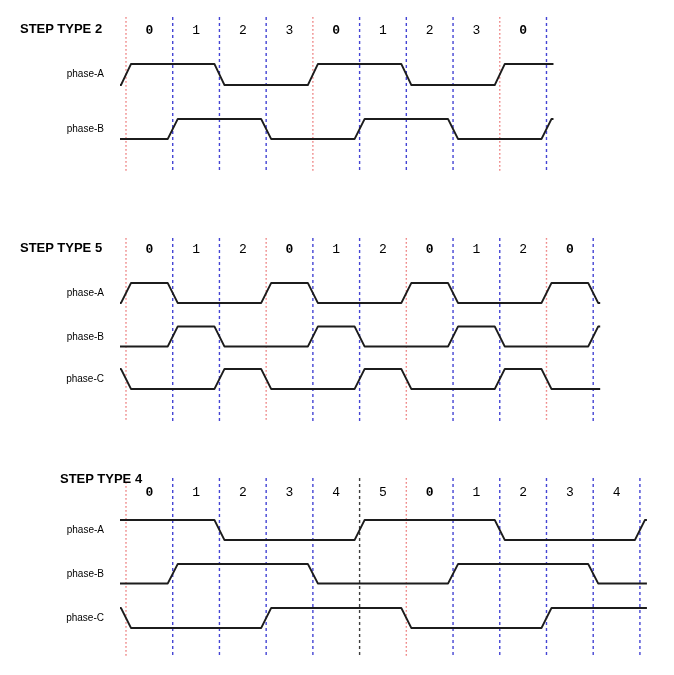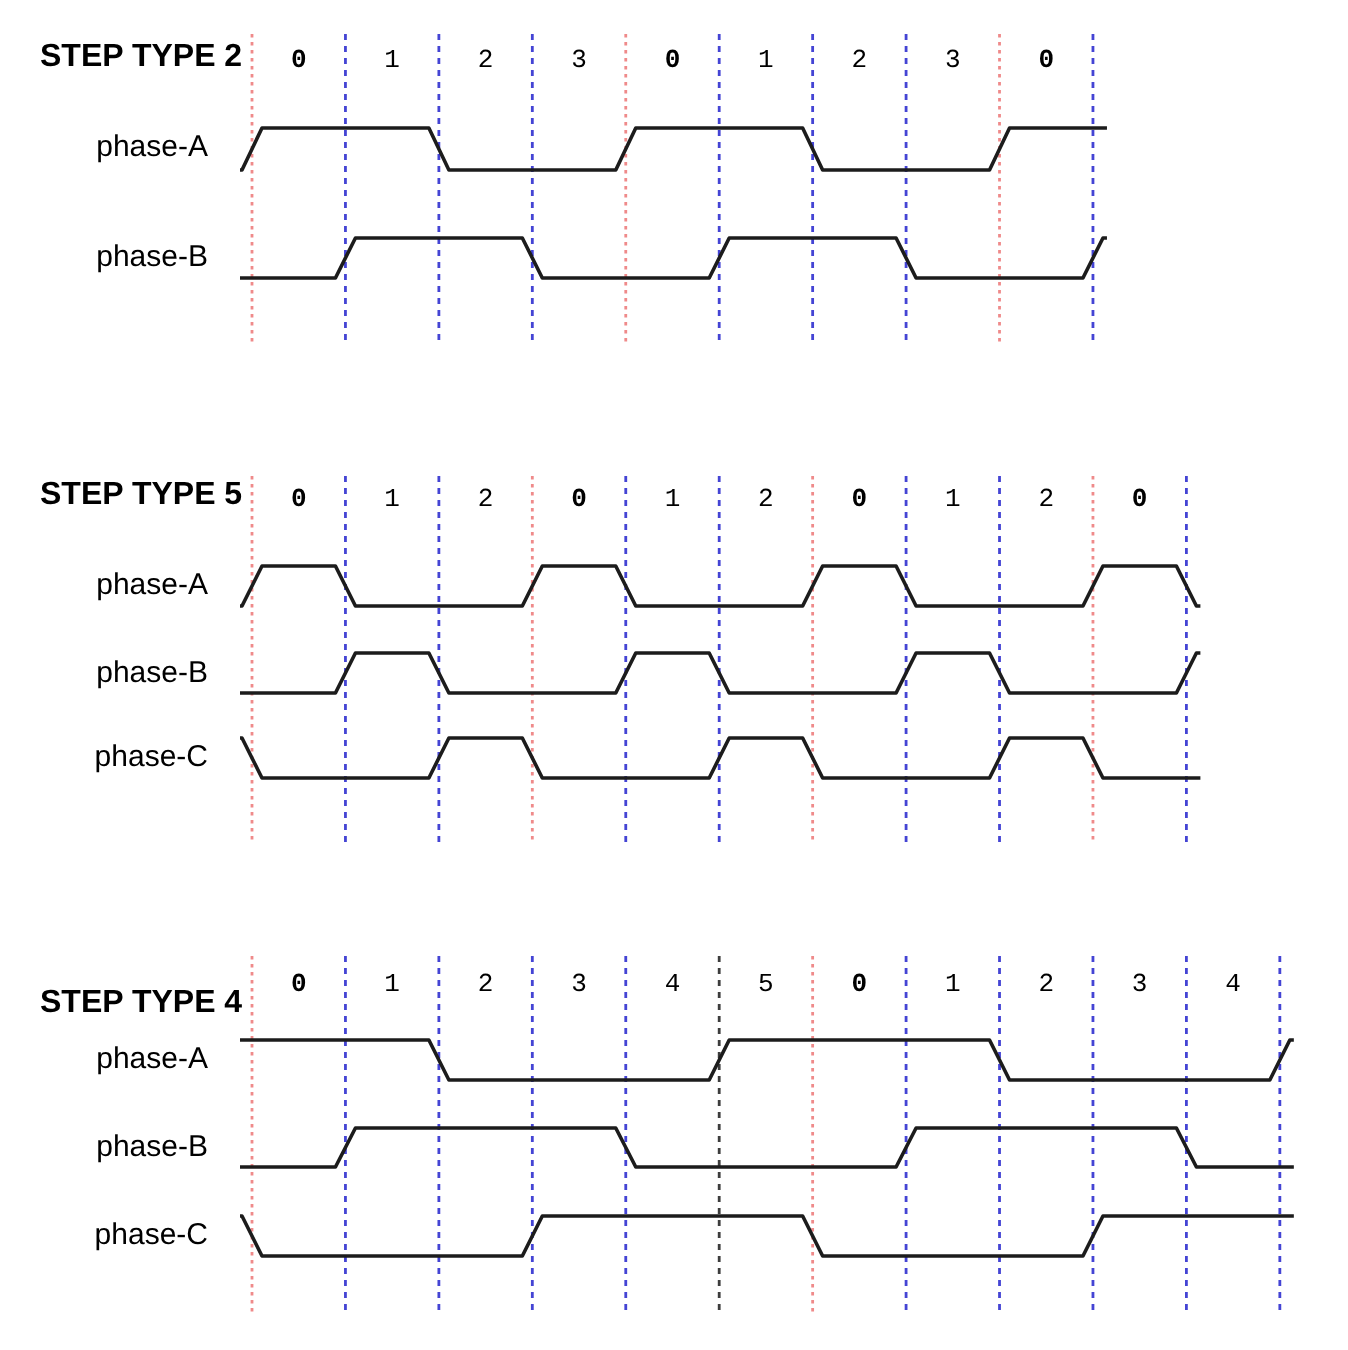--- a/index.html
+++ b/index.html
@@ -6,31 +6,31 @@
   .canvas{
     position:relative;
     width:674px;height:675px;
     background:#ffffff;
     font-family:"Liberation Sans", sans-serif;
     overflow:hidden;
   }
   .canvas svg{position:absolute;left:0;top:0;}
   .sec-title{
     position:absolute;left:20px;
-    font-size:16px;font-weight:bold;color:#000;
+    font-size:13px;font-weight:bold;color:#000;
     line-height:16px;white-space:nowrap;
   }
   .phase-label{
     position:absolute;right:570px;
-    font-size:15px;color:#000;
+    font-size:10px;color:#000;
     line-height:16px;white-space:nowrap;text-align:center;
   }
   #title-1{top:21px;}
   #title-2{top:240px;}
-  #title-3{top:494px;}
+  #title-3{top:471px;margin-left:40px;}
   #lbl-0-0{top:66px;}
   #lbl-0-1{top:121px;}
   #lbl-1-0{top:285px;}
   #lbl-1-1{top:329px;}
   #lbl-1-2{top:371px;}
   #lbl-2-0{top:522px;}
   #lbl-2-1{top:566px;}
   #lbl-2-2{top:610px;}
 </style>
 </head>

